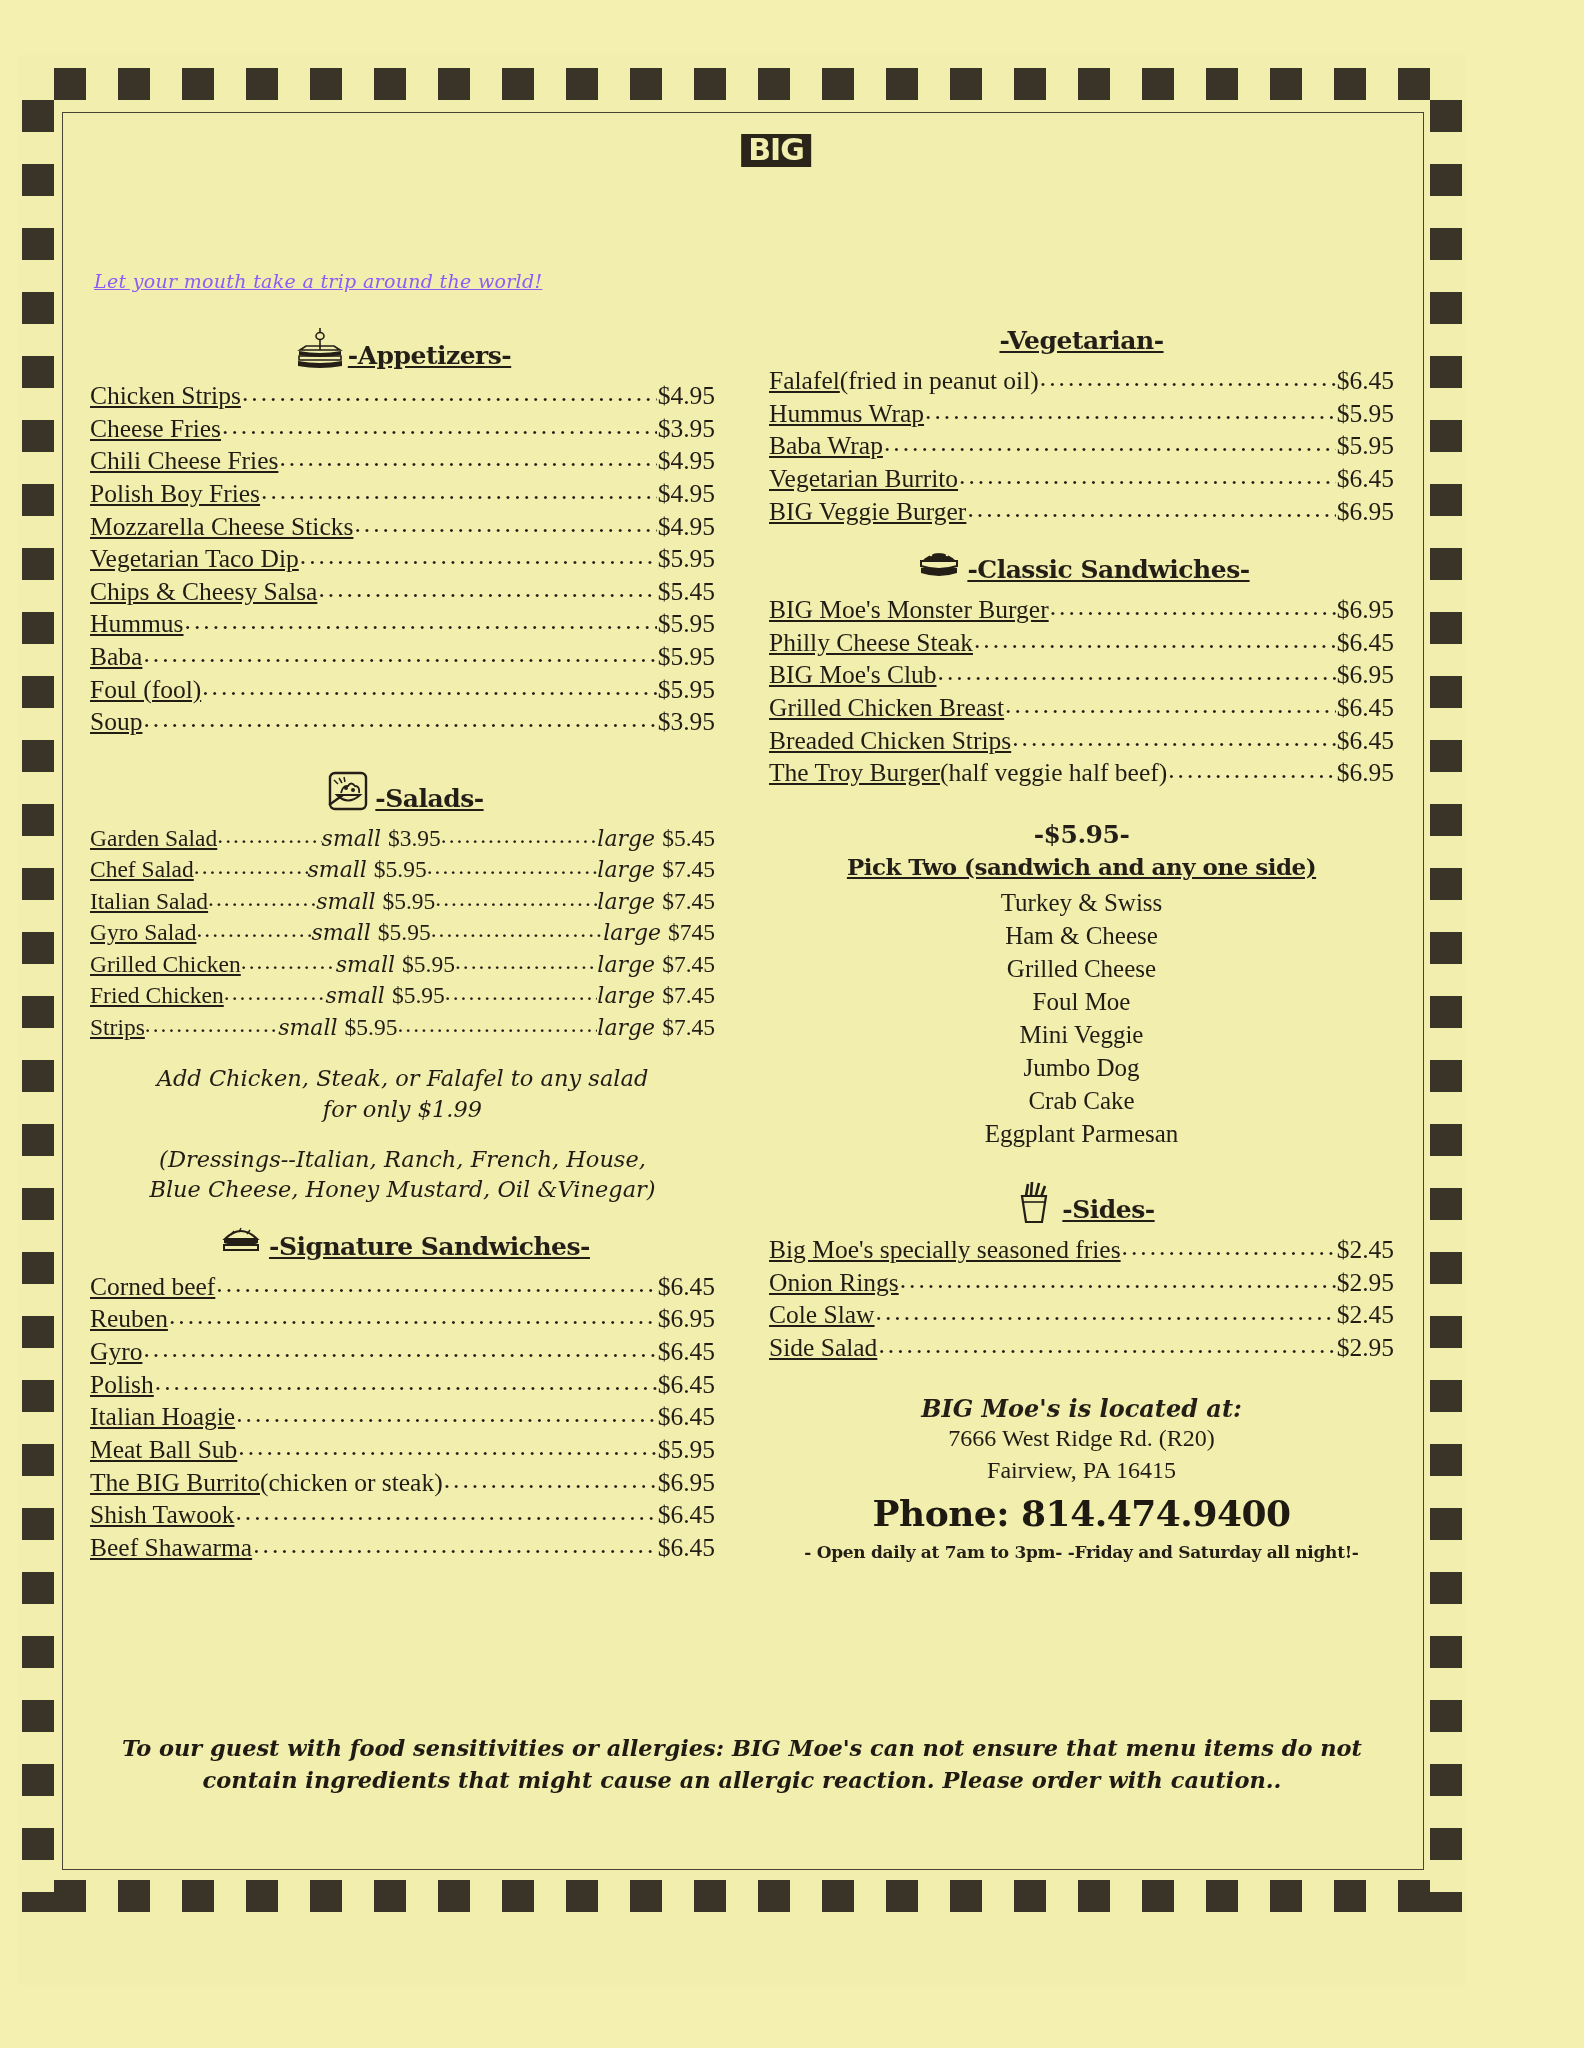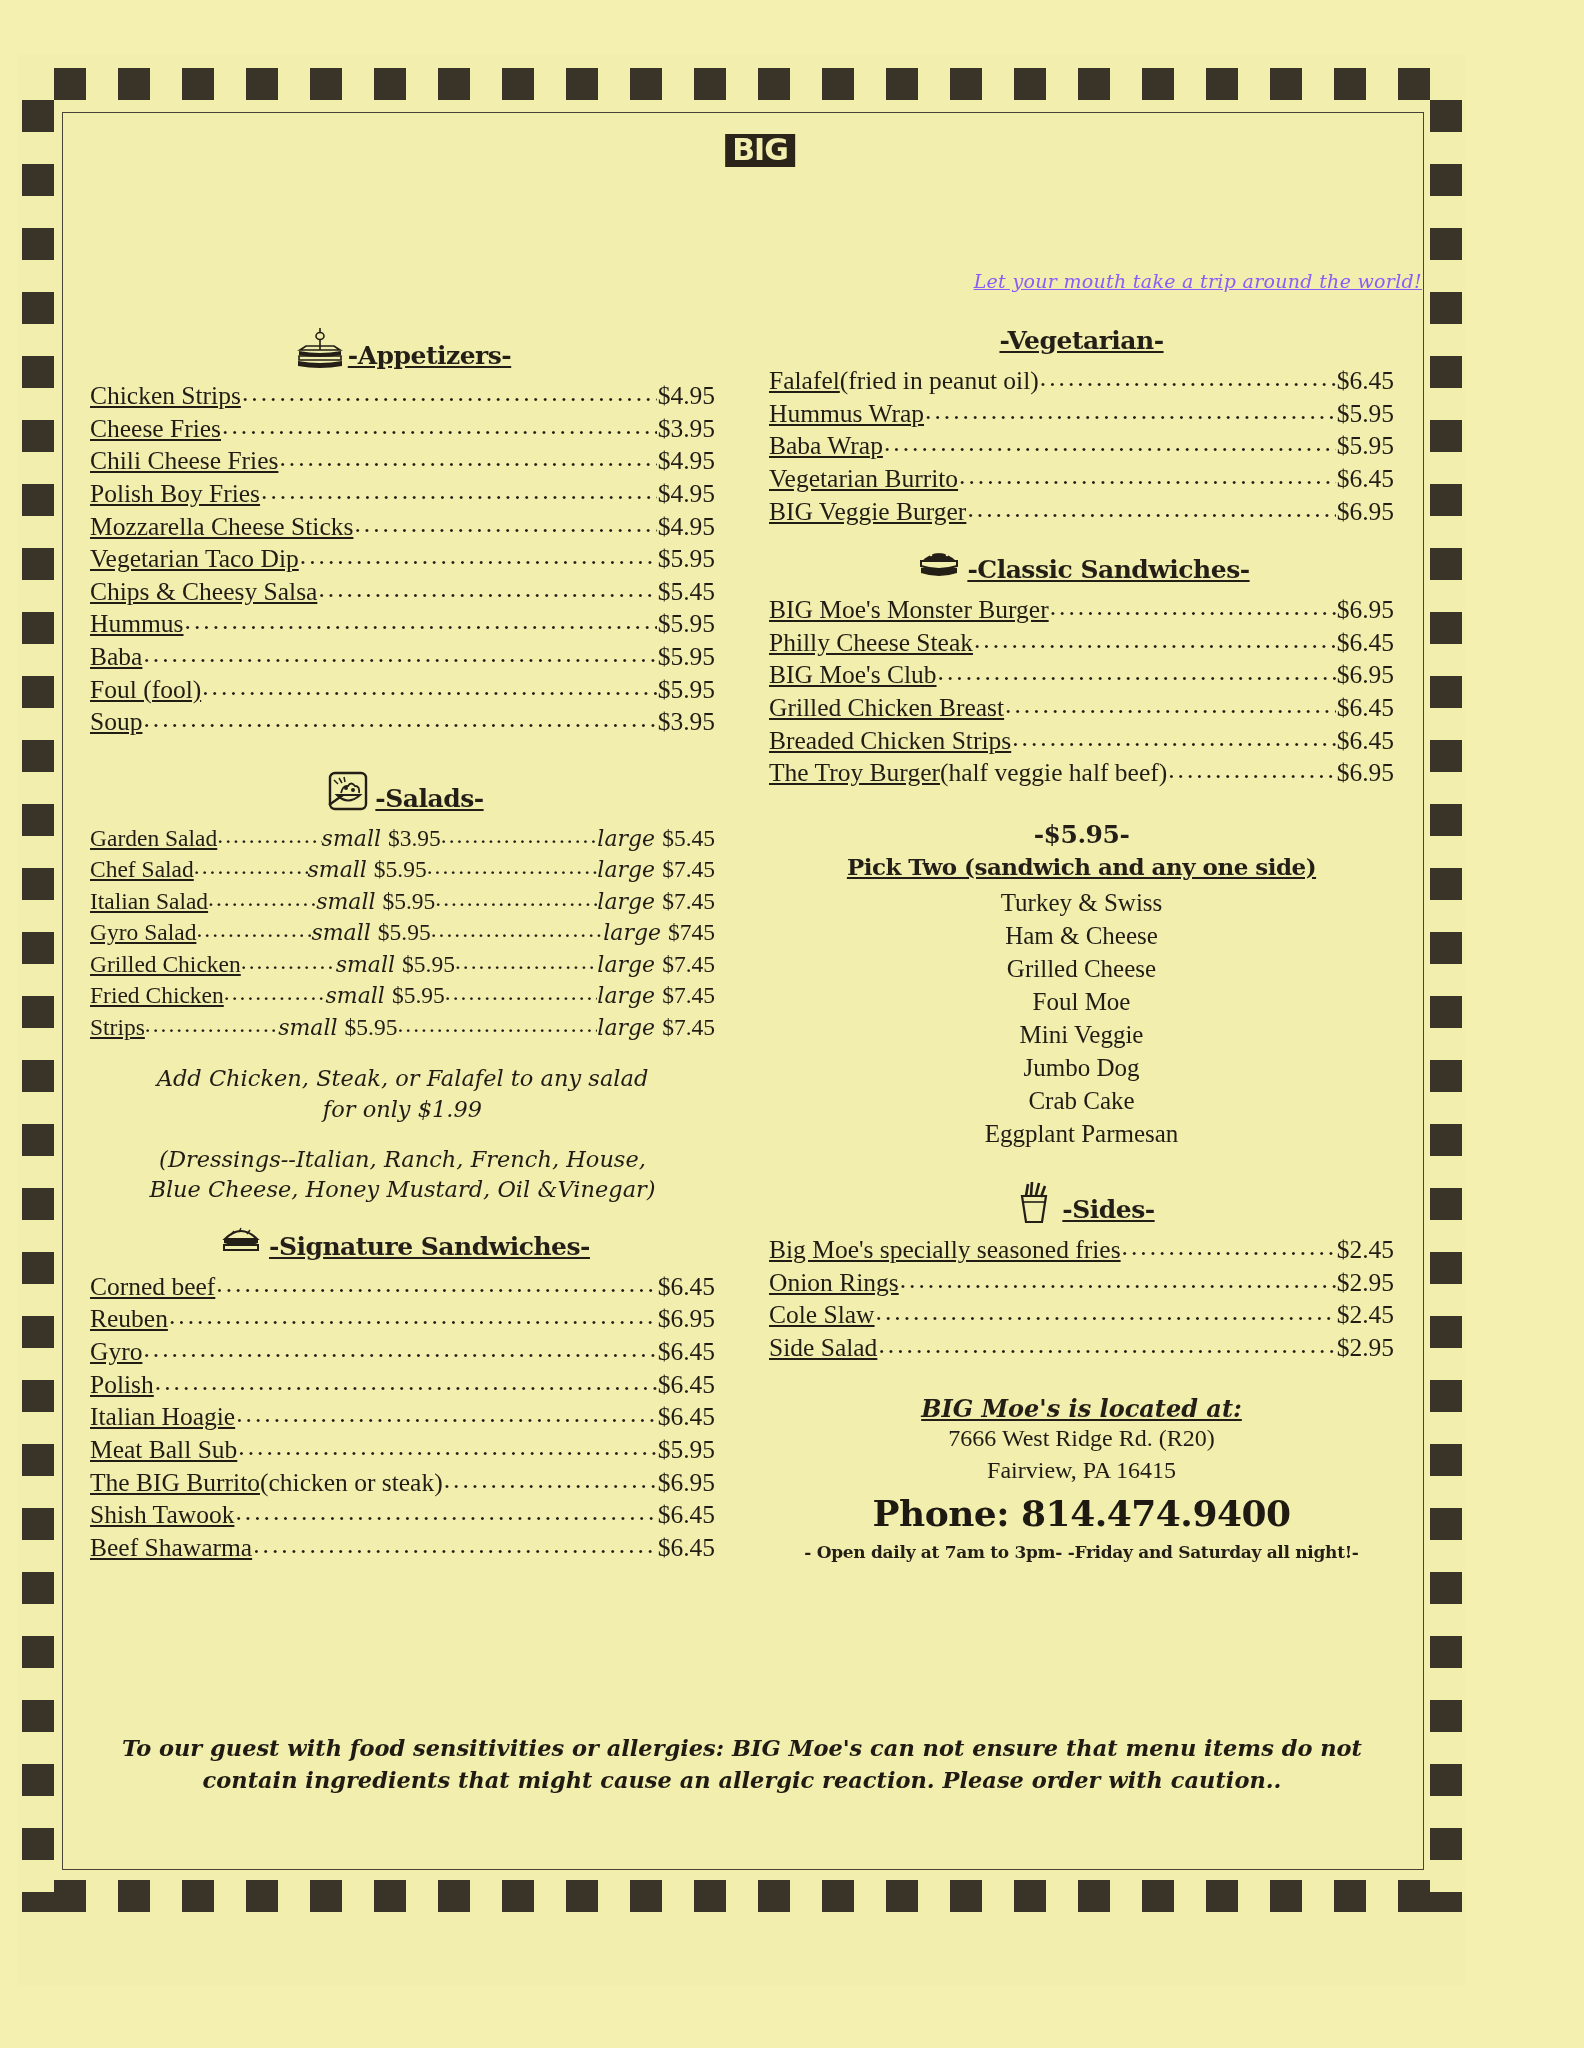--- a/index.html
+++ b/index.html
@@ -54,21 +54,21 @@
   }
 
   
   #content {
     position: absolute;
     left: 62px; top: 112px;
     width: 1360px; height: 1756px;
   }
 
   
-  #header { text-align: right; padding-top: 22px; }
+  #header { text-align: left; padding-top: 22px; padding-left: 32px; }
   #logo-wrap {
     position: relative;
     height: 132px;
   }
   #logo-big {
     position: absolute;
     left: 50%;
     transform: translateX(-50%) translateX(18px);
     top: 0;
     font-family: "DejaVu Sans", sans-serif;
@@ -227,21 +227,20 @@
   }
 
   
   .addr-title {
     text-align: center;
     font-family: "DejaVu Serif", serif;
     font-weight: bold;
     font-style: italic;
     font-size: 24px;
     color: #241f16;
-    text-decoration: underline;
   }
   .addr-line {
     text-align: center;
     font-size: 24px;
     color: #221d14;
     line-height: 1.3;
   }
   .phone {
     text-align: center;
     font-family: "DejaVu Serif", serif;

